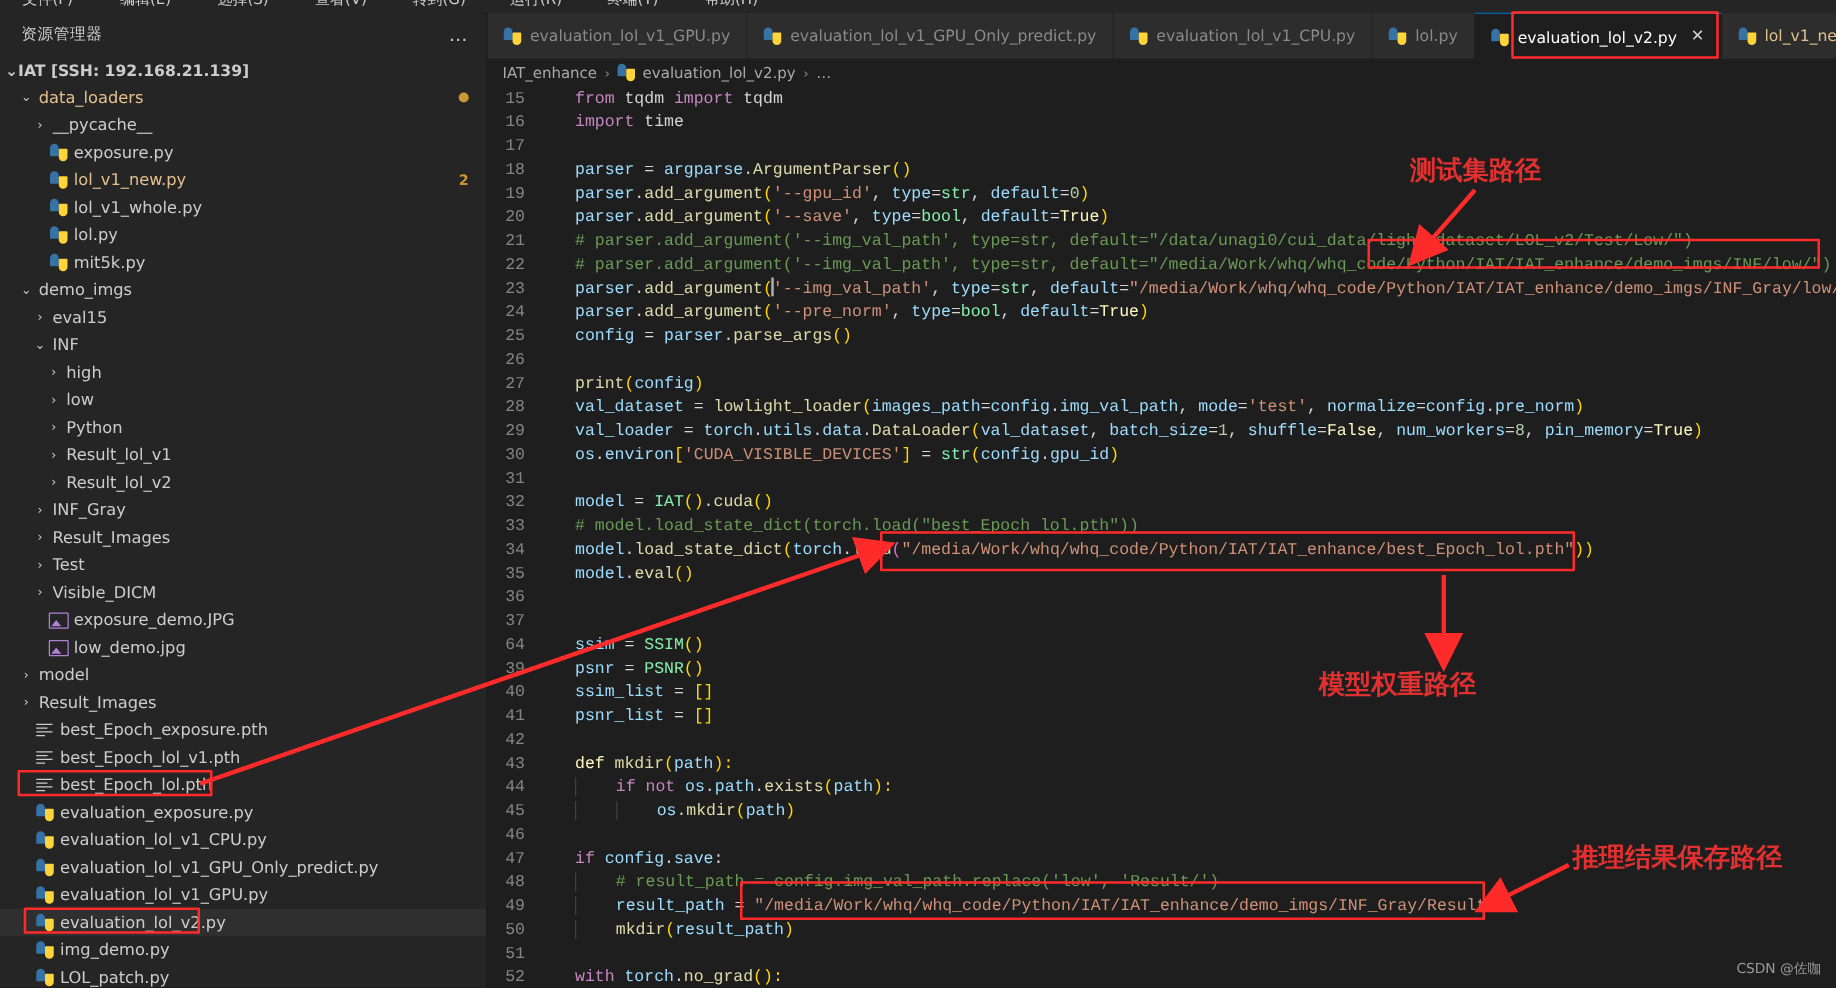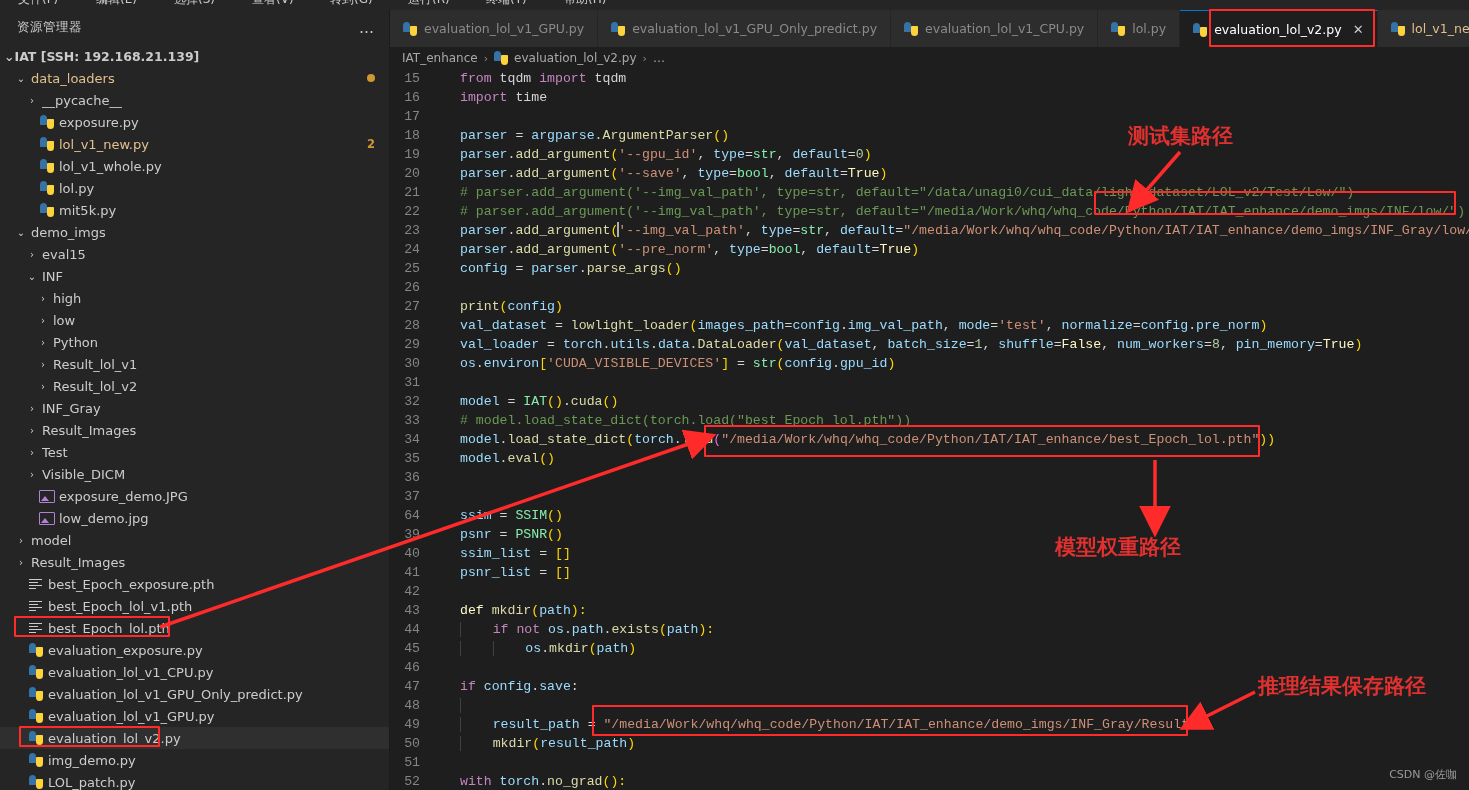--- a/index.html
+++ b/index.html
@@ -553,21 +553,21 @@
         <div class="cl"><span class="ln">64</span><span class="ct"><span class="var">ssim </span><span class="op">= </span><span class="cls">SSIM</span><span class="br1">()</span></span></div>
         <div class="cl"><span class="ln">39</span><span class="ct"><span class="var">psnr </span><span class="op">= </span><span class="cls">PSNR</span><span class="br1">()</span></span></div>
         <div class="cl"><span class="ln">40</span><span class="ct"><span class="var">ssim_list </span><span class="op">= </span><span class="br1">[]</span></span></div>
         <div class="cl"><span class="ln">41</span><span class="ct"><span class="var">psnr_list </span><span class="op">= </span><span class="br1">[]</span></span></div>
         <div class="cl"><span class="ln">42</span><span class="ct"></span></div>
         <div class="cl"><span class="ln">43</span><span class="ct"><span class="kb">def </span><span class="fn">mkdir</span><span class="br1">(</span><span class="var">path</span><span class="br1">):</span></span></div>
         <div class="cl"><span class="ln">44</span><span class="ct"><span class="indent-guide">    </span><span class="k">if </span><span class="k">not </span><span class="var">os</span><span class="op">.</span><span class="var">path</span><span class="op">.</span><span class="fn">exists</span><span class="br1">(</span><span class="var">path</span><span class="br1">):</span></span></div>
         <div class="cl"><span class="ln">45</span><span class="ct"><span class="indent-guide">    </span><span class="indent-guide">    </span><span class="var">os</span><span class="op">.</span><span class="fn">mkdir</span><span class="br1">(</span><span class="var">path</span><span class="br1">)</span></span></div>
         <div class="cl"><span class="ln">46</span><span class="ct"></span></div>
         <div class="cl"><span class="ln">47</span><span class="ct"><span class="k">if </span><span class="var">config</span><span class="op">.</span><span class="var">save</span><span class="op">:</span></span></div>
-        <div class="cl"><span class="ln">48</span><span class="ct"><span class="indent-guide">    </span></span></div>
+        <div class="cl"><span class="ln">48</span><span class="ct"><span class="indent-guide">    </span><span class="cm"># result_path = config.img_val_path.replace('low', 'Result/')</span></span></div>
         <div class="cl"><span class="ln">49</span><span class="ct"><span class="indent-guide">    </span><span class="var">result_path </span><span class="op">= </span><span class="str">"/media/Work/whq/whq_code/Python/IAT/IAT_enhance/demo_imgs/INF_Gray/Result/"</span></span></div>
         <div class="cl"><span class="ln">50</span><span class="ct"><span class="indent-guide">    </span><span class="fn">mkdir</span><span class="br1">(</span><span class="var">result_path</span><span class="br1">)</span></span></div>
         <div class="cl"><span class="ln">51</span><span class="ct"></span></div>
         <div class="cl"><span class="ln">52</span><span class="ct"><span class="k">with </span><span class="var">torch</span><span class="op">.</span><span class="fn">no_grad</span><span class="br1">():</span></span></div>
       </div>
   </div>
 </div>
 
 <svg id="arrows" width="1469" height="790" style="position:absolute;left:0;top:0;pointer-events:none;">
   <defs>

